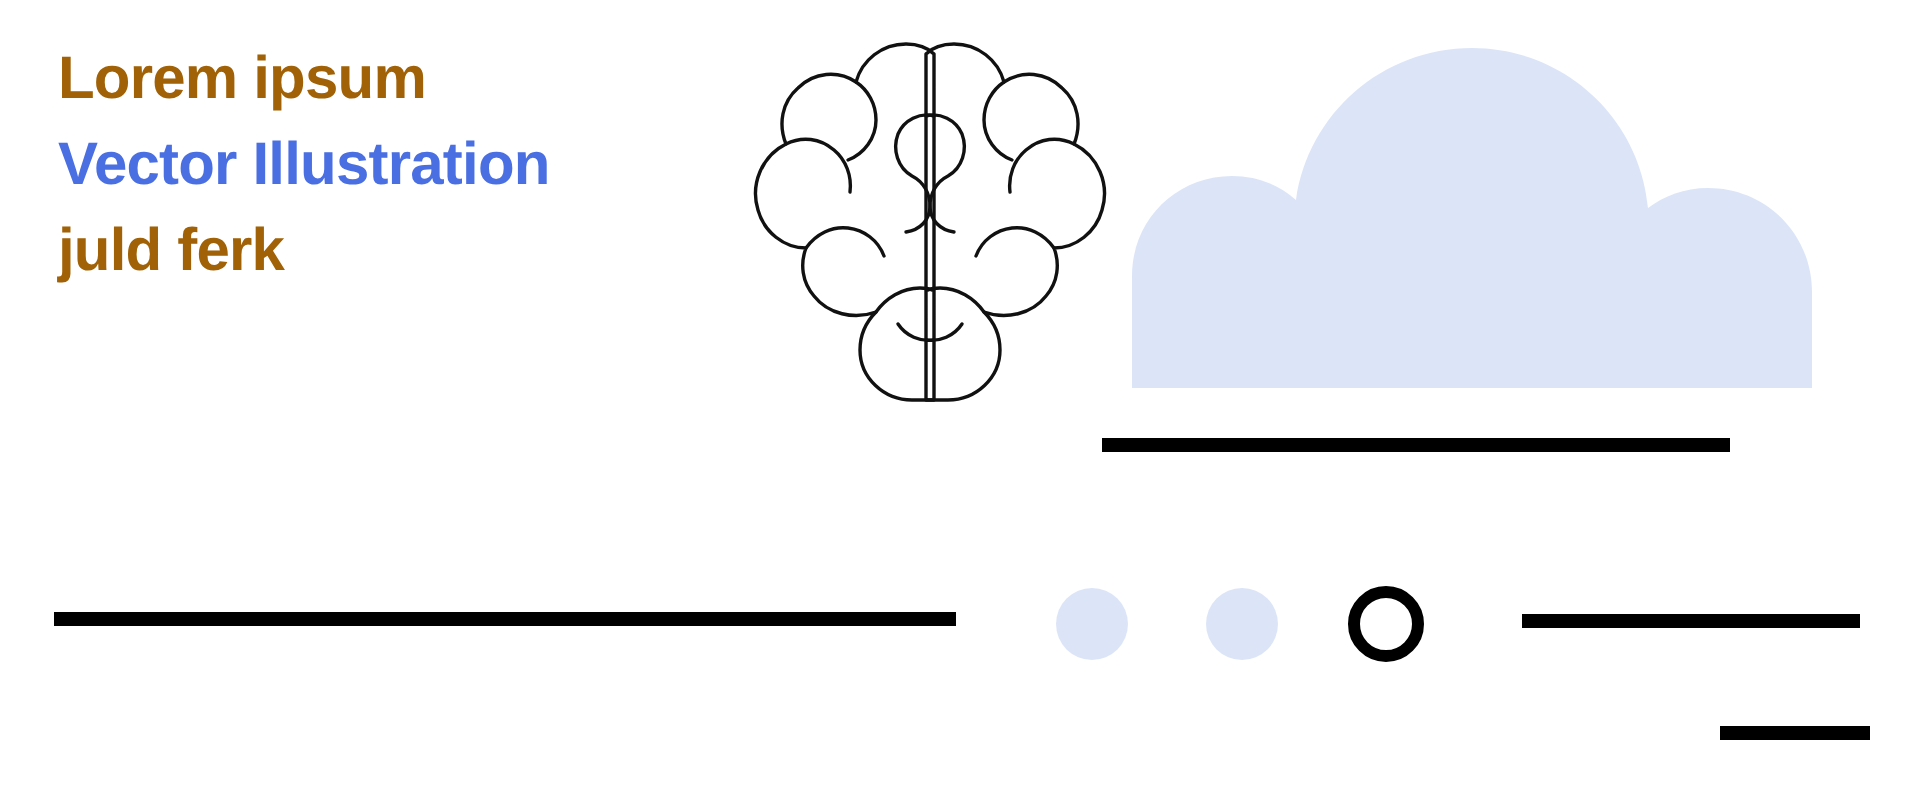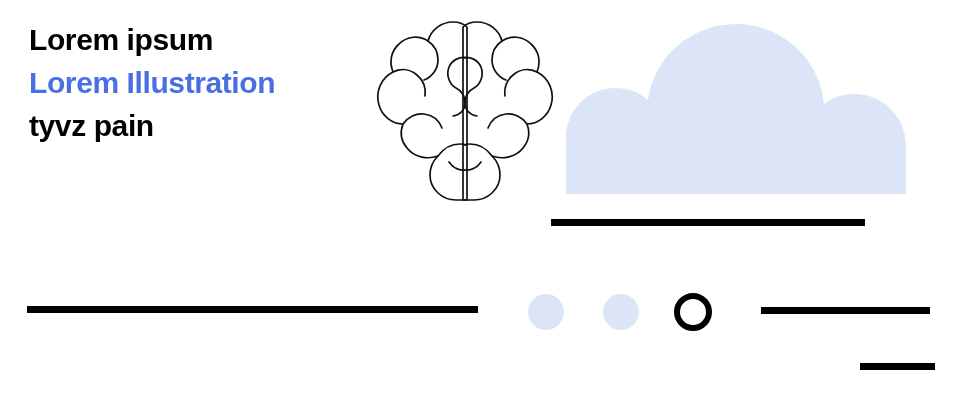--- a/index.html
+++ b/index.html
@@ -28,21 +28,21 @@
     margin: 0;
     padding: 0;
     list-style: none;
   }
   .headline-line {
     font-family: "Liberation Sans", sans-serif;
     font-weight: bold;
     font-size: 30px;
     line-height: 43px;
     letter-spacing: -0.4px;
-    color: #000000;
+    color: #a16207;
     white-space: nowrap;
   }
   .headline-line.accent {
     color: #4a6fe3;
   }
 
   
   .bar {
     position: absolute;
     background: #000000;
@@ -89,22 +89,22 @@
     overflow: visible;
   }
 </style>
 </head>
 <body>
 
 <div id="canvas">
 
   <div class="headline">
     <div class="headline-line">Lorem ipsum</div>
-    <div class="headline-line accent">Lorem Illustration</div>
-    <div class="headline-line">tyvz pain</div>
+    <div class="headline-line accent">Vector Illustration</div>
+    <div class="headline-line">juld ferk</div>
   </div>
 
   <div class="graphic brain-graphic">
     <svg viewBox="0 0 186 184" xmlns="http://www.w3.org/2000/svg">
       <g fill="none" stroke="#111111" stroke-width="1.7" stroke-linecap="round" stroke-linejoin="round">
 
         <path d="M 84 180
                  C 70 180 58 169 58 155
                  C 58 147 61 141 66 136
                  C 55 140 42 137 35 128

